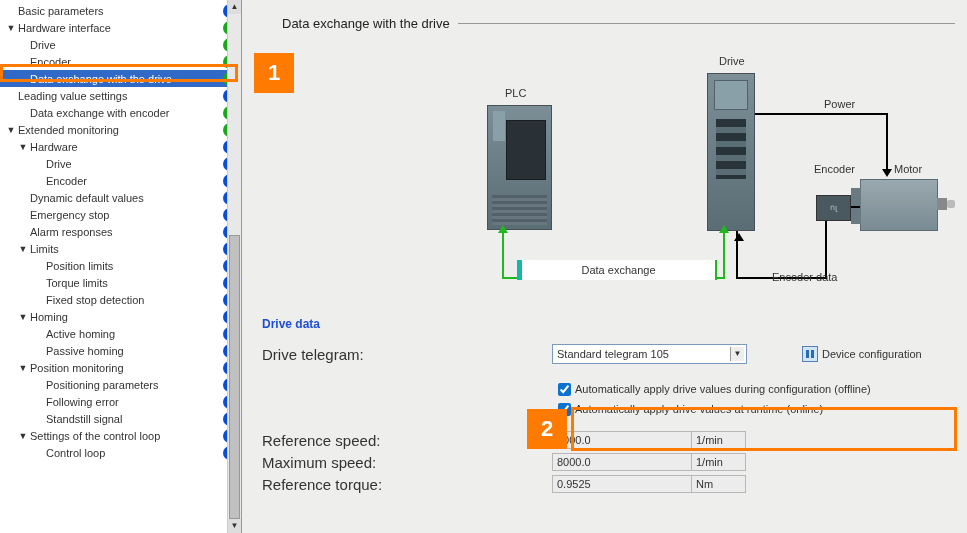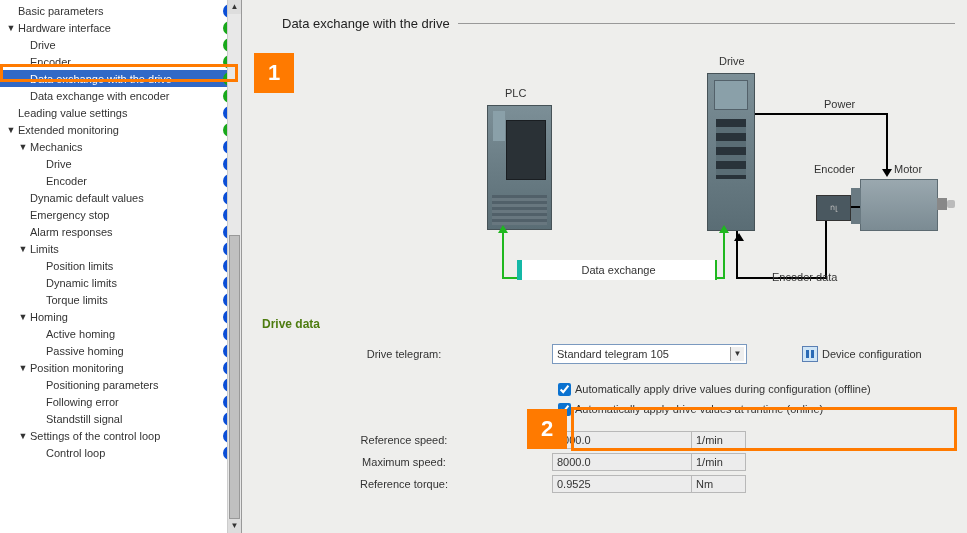--- a/index.html
+++ b/index.html
@@ -63,23 +63,23 @@
   .line { position: absolute; background: #000; }
   .green-line { position: absolute; background: #1fb81f; }
   .arrow-up-green { position: absolute; width: 0; height: 0; border-left: 5px solid transparent; border-right: 5px solid transparent; border-bottom: 8px solid #1fb81f; }
   .arrow-down { position: absolute; width: 0; height: 0; border-left: 5px solid transparent; border-right: 5px solid transparent; border-top: 8px solid #000; }
   .arrow-right { position: absolute; width: 0; height: 0; border-top: 5px solid transparent; border-bottom: 5px solid transparent; border-left: 8px solid #000; }
   
   .de-label-box { position: absolute; left: 255px; top: 225px; width: 200px; height: 20px; background: #fff; border-left: 5px solid #14b8a6; border-right: 2px solid #1fb81f; text-align: center; line-height: 20px; font-size: 11px; }
   
   
   .drive-data { margin: 0 14px 0 14px; padding: 8px 6px 4px 6px; }
-  .drive-data-header { font-weight: bold; color: #4d7c0f; padding: 4px 0 12px 0; font-size: 12px; }
+  .drive-data-header { font-weight: bold; color: #1d4ed8; padding: 4px 0 12px 0; font-size: 12px; }
   .form-row { display: flex; align-items: center; height: 22px; margin-bottom: 0px; }
-  .form-row .flabel { width: 290px; text-align: center; padding-right: 6px; font-size: 11px; }
+  .form-row .flabel { width: 290px; text-align: left; padding-right: 6px; font-size: 15px; }
   .form-row .fcontrol { flex: 0 0 auto; }
   .dropdown { width: 195px; height: 20px; background: #fff; border: 1px solid #7a99bf; display: flex; align-items: center; padding: 0 4px; font-size: 11px; position: relative; }
   .dropdown .caret { position: absolute; right: 2px; top: 2px; bottom: 2px; width: 14px; background: #eee; border-left: 1px solid #999; text-align: center; font-size: 8px; line-height: 14px; }
   .dev-config-btn { display: flex; align-items: center; margin-left: 55px; font-size: 11px; }
   .dev-config-btn .icon { width: 16px; height: 16px; background: #cfe5f6; border: 1px solid #5a7fb3; margin-right: 4px; display:flex; align-items:center; justify-content:center; }
   .checkbox-row { display: flex; align-items: flex-start; padding-left: 296px; height: 20px; }
   .checkbox-row input { margin-right: 4px; accent-color: #0b72d0; }
   .value-input { width: 140px; height: 18px; background: #ececec; border: 1px solid #b8b8b8; padding: 0 4px; font-size: 11px; display:flex; align-items:center; }
   .unit-input { width: 55px; height: 18px; background: #ececec; border: 1px solid #b8b8b8; padding: 0 4px; font-size: 11px; display:flex; align-items:center; margin-left: -1px; }
 </style>
@@ -108,38 +108,38 @@
         <div class="tree-row ind-1">
           <span class="expander"></span>
           <span class="label">Encoder</span>
           <span class="status green">✓</span>
         </div>
         <div class="tree-row ind-1 selected">
           <span class="expander"></span>
           <span class="label">Data exchange with the drive</span>
           <span class="status green">✓</span>
         </div>
+        <div class="tree-row ind-0">
+          <span class="expander"></span>
+          <span class="label">Leading value settings</span>
+          <span class="status blue">✓</span>
+        </div>
         <div class="tree-row ind-1">
           <span class="expander"></span>
           <span class="label">Data exchange with encoder</span>
           <span class="status green">✓</span>
         </div>
         <div class="tree-row ind-0">
-          <span class="expander"></span>
-          <span class="label">Leading value settings</span>
-          <span class="status blue">✓</span>
-        </div>
-        <div class="tree-row ind-0">
           <span class="expander">▼</span>
           <span class="label">Extended monitoring</span>
           <span class="status green">✓</span>
         </div>
         <div class="tree-row ind-1">
           <span class="expander">▼</span>
-          <span class="label">Mechanics</span>
+          <span class="label">Hardware</span>
           <span class="status blue">✓</span>
         </div>
         <div class="tree-row ind-2">
           <span class="expander"></span>
           <span class="label">Drive</span>
           <span class="status blue">✓</span>
         </div>
         <div class="tree-row ind-2">
           <span class="expander"></span>
           <span class="label">Encoder</span>
@@ -165,26 +165,26 @@
           <span class="label">Limits</span>
           <span class="status blue">✓</span>
         </div>
         <div class="tree-row ind-2">
           <span class="expander"></span>
           <span class="label">Position limits</span>
           <span class="status blue">✓</span>
         </div>
         <div class="tree-row ind-2">
           <span class="expander"></span>
-          <span class="label">Dynamic limits</span>
-          <span class="status blue">✓</span>
-        </div>
-        <div class="tree-row ind-2">
-          <span class="expander"></span>
           <span class="label">Torque limits</span>
+          <span class="status blue">✓</span>
+        </div>
+        <div class="tree-row ind-2">
+          <span class="expander"></span>
+          <span class="label">Fixed stop detection</span>
           <span class="status blue">✓</span>
         </div>
         <div class="tree-row ind-1">
           <span class="expander">▼</span>
           <span class="label">Homing</span>
           <span class="status blue">✓</span>
         </div>
         <div class="tree-row ind-2">
           <span class="expander"></span>
           <span class="label">Active homing</span>

